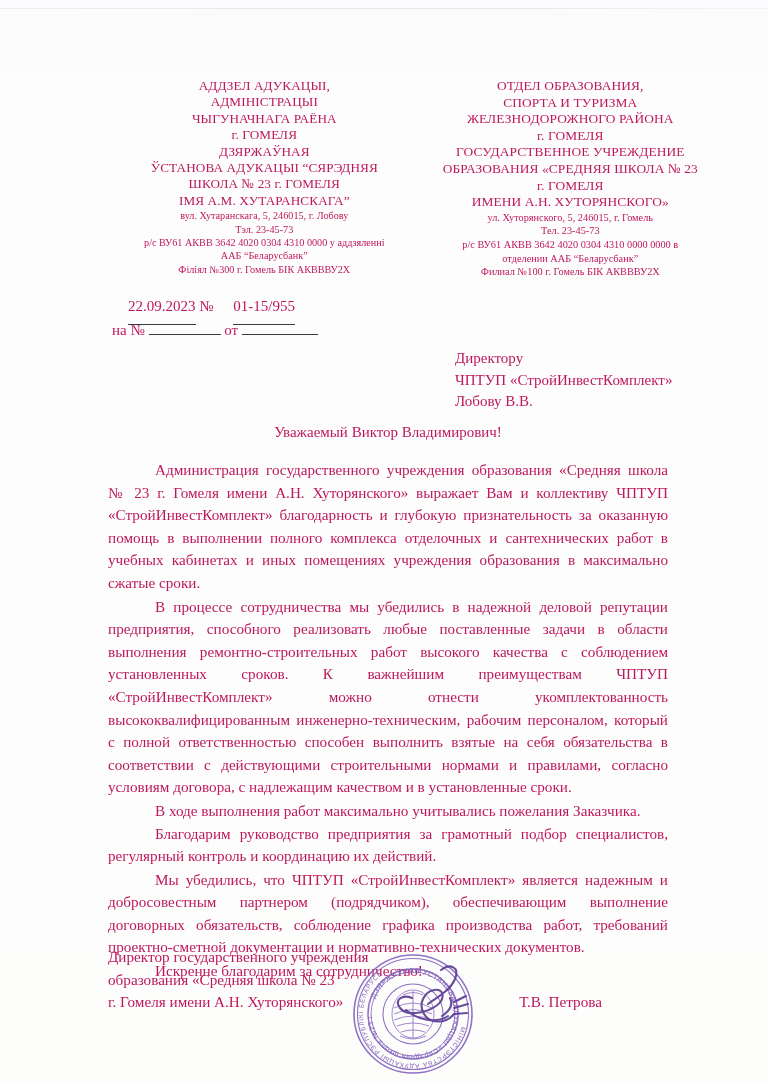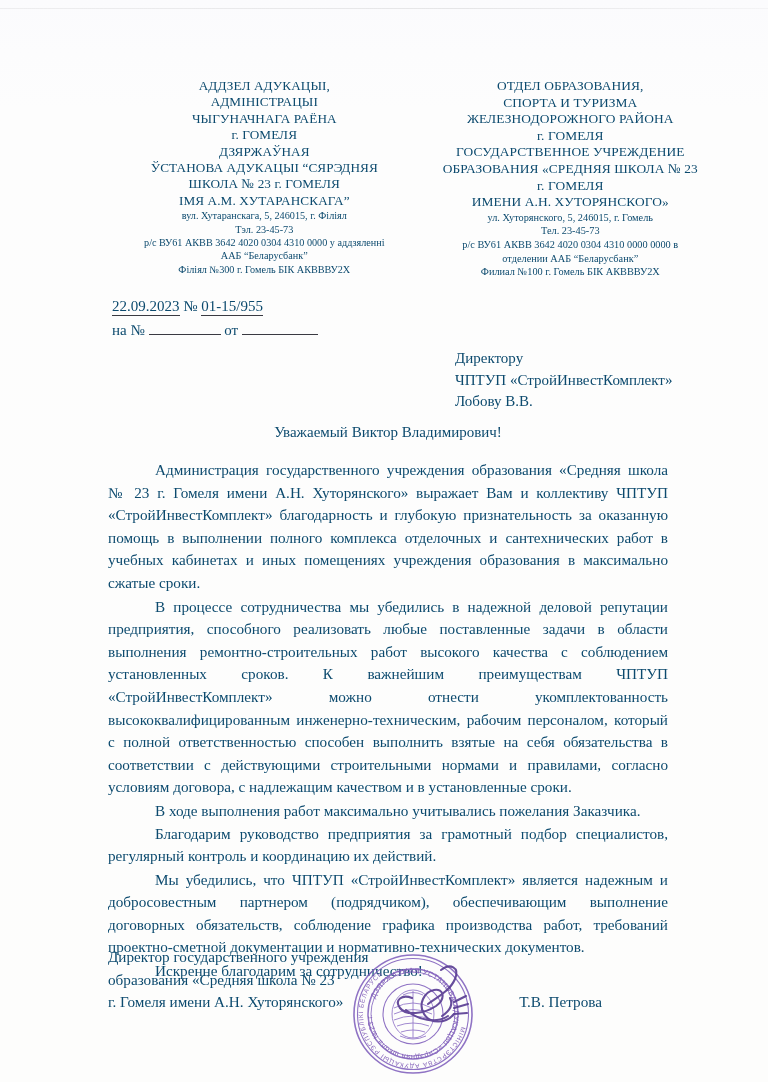--- a/index.html
+++ b/index.html
@@ -8,21 +8,21 @@
     padding: 0;
     background: #ffffff;
   }
   .page {
     position: relative;
     width: 768px;
     height: 1082px;
     background: #fdfdfd;
     overflow: hidden;
     font-family: "Liberation Serif", "DejaVu Serif", serif;
-    color: #0c4a6e;
+    color: #be185d;
   }
   
   .scan-edge-top {
     position: absolute;
     left: 0; top: 8px;
     width: 768px; height: 1px;
     background: linear-gradient(to right, rgba(0,0,0,0.10), rgba(0,0,0,0.16) 60%, rgba(0,0,0,0.06));
     opacity: .55;
   }
   .scan-tint {
@@ -63,21 +63,21 @@
   .lh-col.right .lh-small { font-size: 10.3px; line-height: 13.6px; }
 
   
   .refblock {
     position: absolute;
     left: 112px; top: 295px;
     font-size: 15px;
     line-height: 22px;
   }
   .ref-line1 { white-space: nowrap; }
-  .ref-line1 .u { border-bottom: 1px solid #3a3a42; padding-bottom: 1px; }
+  .ref-line1 .u { border-bottom: 1px solid #3a3a42; padding-bottom: 10px; margin-left: 16px; }
   .ref-line2 { white-space: nowrap; margin-top: 2px; }
   .ref-blank {
     display: inline-block;
     border-bottom: 1px solid #3a3a42;
     vertical-align: baseline;
   }
   .ref-blank.b1 { width: 72px; }
   .ref-blank.b2 { width: 76px; }
 
   
@@ -164,21 +164,21 @@
 
     <div class="lh-col left">
       <div class="lh-line">АДДЗЕЛ АДУКАЦЫI,</div>
       <div class="lh-line">АДМIНIСТРАЦЫI</div>
       <div class="lh-line">ЧЫГУНАЧНАГА РАЁНА</div>
       <div class="lh-line">г. ГОМЕЛЯ</div>
       <div class="lh-line">ДЗЯРЖАЎНАЯ</div>
       <div class="lh-line">ЎСТАНОВА  АДУКАЦЫI “СЯРЭДНЯЯ</div>
       <div class="lh-line">ШКОЛА № 23 г. ГОМЕЛЯ</div>
       <div class="lh-line">IМЯ А.М. ХУТАРАНСКАГА”</div>
-      <div class="lh-small">вул. Хутаранскага, 5, 246015, г. Фiлiял</div>
+      <div class="lh-small">вул. Хутаранскага, 5, 246015, г. Лобову</div>
       <div class="lh-small">Тэл. 23-45-73</div>
       <div class="lh-small">р/с ВУ61 АКВВ 3642 4020 0304 4310 0000   у аддзяленнi</div>
       <div class="lh-small">ААБ “Беларусбанк”</div>
       <div class="lh-small">Фiлiял №300 г. Гомель БIК АКВВВУ2Х</div>
     </div>
 
     <div class="lh-col right">
       <div class="lh-line">ОТДЕЛ ОБРАЗОВАНИЯ,</div>
       <div class="lh-line">СПОРТА И ТУРИЗМА</div>
       <div class="lh-line">ЖЕЛЕЗНОДОРОЖНОГО РАЙОНА</div>

